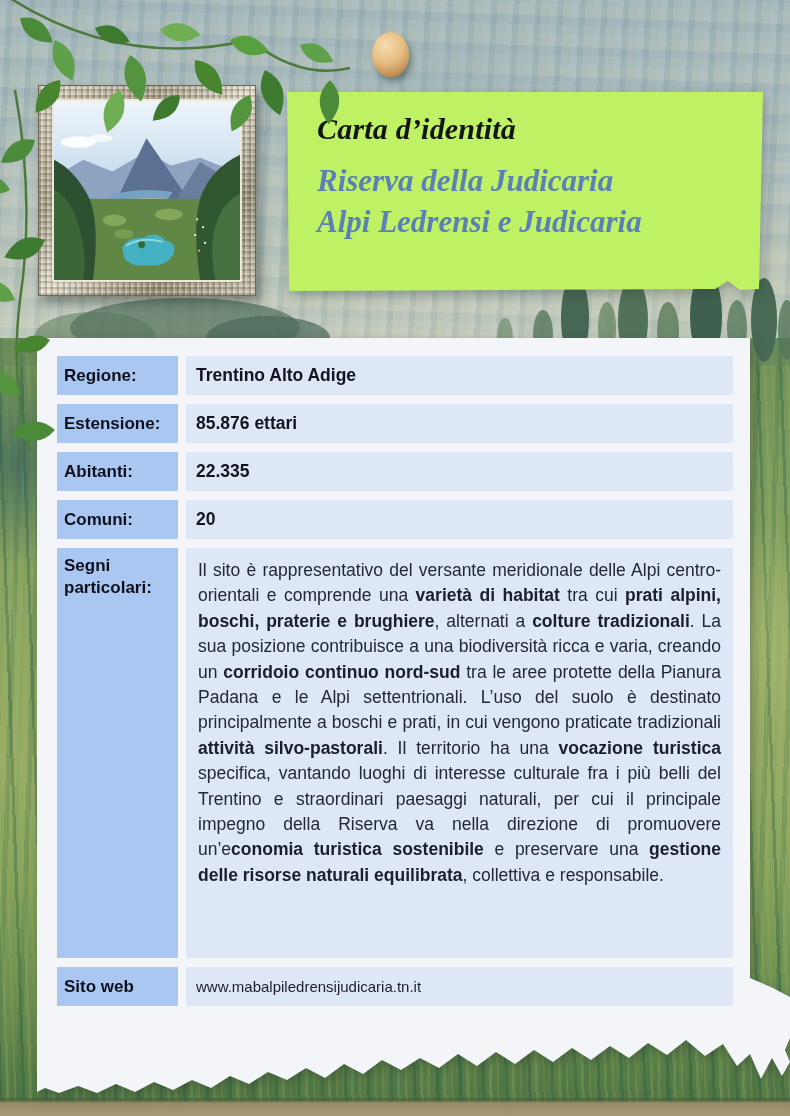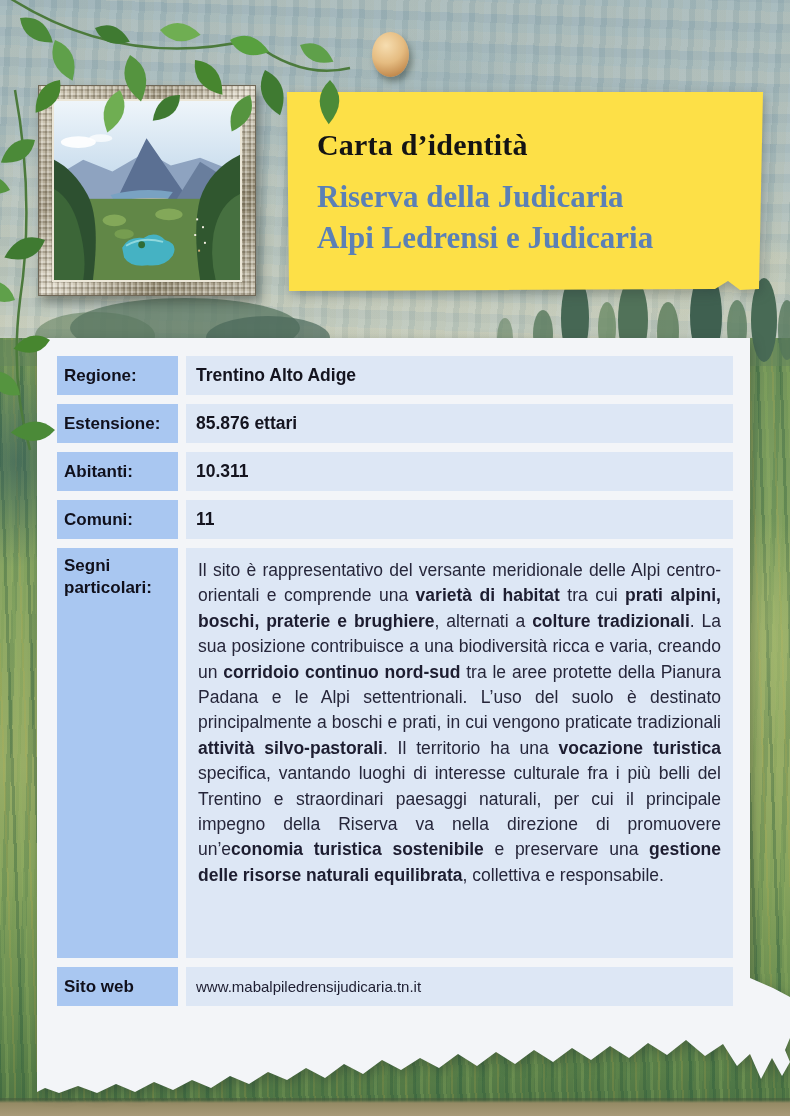--- a/index.html
+++ b/index.html
@@ -38,22 +38,22 @@
   .mat{width:100%;height:100%;box-sizing:border-box;border:2px solid #ece7d8;background:#cfe0ea;}
   .photo{display:block;width:100%;height:100%;}
 
   
   .pin{position:absolute;left:372px;top:32px;width:37px;height:45px;border-radius:50%;z-index:3;
     background:radial-gradient(circle at 38% 30%, #f6ddb0, #e5bc81 45%, #c28a4e 80%, #a06c39 100%);
     box-shadow:3px 5px 6px rgba(30,40,30,.40);}
 
   
   .cardwrap{position:absolute;left:287px;top:92px;z-index:2;filter:drop-shadow(2px 4px 6px rgba(40,55,55,.35));}
-  .card{width:476px;height:201px;background:#fde047;box-sizing:border-box;padding:36px 24px 0 30px;
-    clip-path:polygon(0px 0px,476px 0px,472px 197px,453px 198px,441px 189px,428px 197px,2px 199px);}
+  .card{width:476px;height:201px;background:#bef264;box-sizing:border-box;padding:20px 24px 0 30px;
+    clip-path:polygon(0px 0px,476px 0px,472px 197px,453px 198px,441px 189px,428px 197px,2px 199px);font-style:italic;}
   .card h1{margin:0;font-family:"Liberation Serif","DejaVu Serif",serif;font-weight:700;
     font-size:30px;letter-spacing:.2px;color:var(--titlecolor,#121212);}
   .card h2{margin:14px 0 0 0;font-family:"Liberation Serif","DejaVu Serif",serif;font-weight:700;
     font-size:31px;line-height:41px;color:var(--accent,#5b80b6);}
 
   
   .panelwrap{position:absolute;left:37px;top:338px;z-index:4;filter:drop-shadow(3px 4px 6px rgba(40,55,45,.38));}
   .panel{position:relative;width:753px;height:757px;background:var(--panelbg,#f3f5f8);
     clip-path:polygon(0px 0px,713px 0px,713px 640px,736px 650px,753px 659px,753px 700px,748px 712px,753px 724px,745px 738px,735px 720px,724px 741px,713px 716px,700px 728px,686px 706px,668px 718px,649px 702px,630px 717px,611px 705px,592px 720px,573px 708px,554px 722px,535px 710px,516px 724px,497px 712px,478px 726px,459px 714px,440px 728px,421px 716px,402px 730px,383px 720px,364px 732px,345px 722px,326px 736px,307px 726px,288px 740px,269px 730px,250px 742px,231px 734px,212px 746px,193px 738px,174px 750px,155px 742px,136px 752px,117px 744px,98px 754px,79px 746px,60px 755px,41px 748px,22px 755px,8px 750px,0px 754px);}
   .tbl{position:absolute;left:20px;top:18px;width:624px;display:grid;
@@ -156,24 +156,24 @@
     <div class="panel">
       <div class="tbl">
 
         <div class="lbl">Regione:</div>
         <div class="val">Trentino Alto Adige</div>
 
         <div class="lbl">Estensione:</div>
         <div class="val">85.876 ettari</div>
 
         <div class="lbl">Abitanti:</div>
-        <div class="val">10.311</div>
+        <div class="val">22.335</div>
 
         <div class="lbl">Comuni:</div>
-        <div class="val">11</div>
+        <div class="val">20</div>
 
         <div class="lbl top">Segni particolari:</div>
         <div class="val rich"><span>Il sito è rappresentativo del versante meridionale delle Alpi centro-orientali e comprende una </span><b>varietà di habitat</b><span> tra cui </span><b>prati alpini, boschi, praterie e brughiere</b><span>, alternati a </span><b>colture tradizionali</b><span>. La sua posizione contribuisce a una biodiversità ricca e varia, creando un </span><b>corridoio continuo nord-sud</b><span> tra le aree protette della Pianura Padana e le Alpi settentrionali. L’uso del suolo è destinato principalmente a boschi e prati, in cui vengono praticate tradizionali </span><b>attività silvo-pastorali</b><span>. Il territorio ha una </span><b>vocazione turistica</b><span> specifica, vantando luoghi di interesse culturale fra i più belli del Trentino e straordinari paesaggi naturali, per cui il principale impegno della Riserva va nella direzione di promuovere un’e</span><b>conomia turistica sostenibile</b><span> e preservare una </span><b>gestione delle risorse naturali equilibrata</b><span>, collettiva e responsabile.</span></div>
 
         <div class="lbl">Sito web</div>
         <div class="val plain">www.mabalpiledrensijudicaria.tn.it</div>
 
       </div>
     </div>
   </div>

